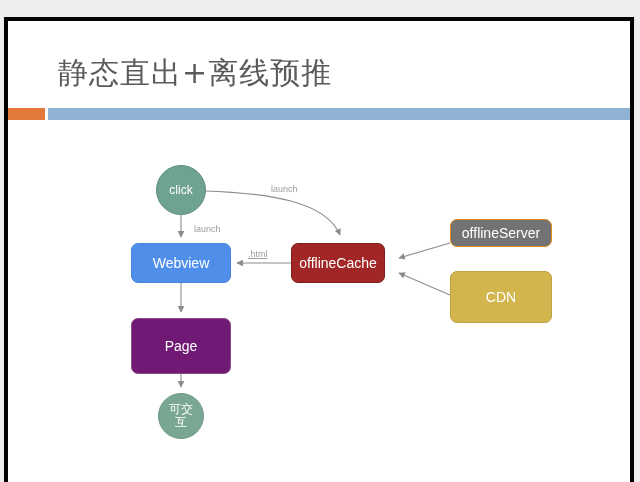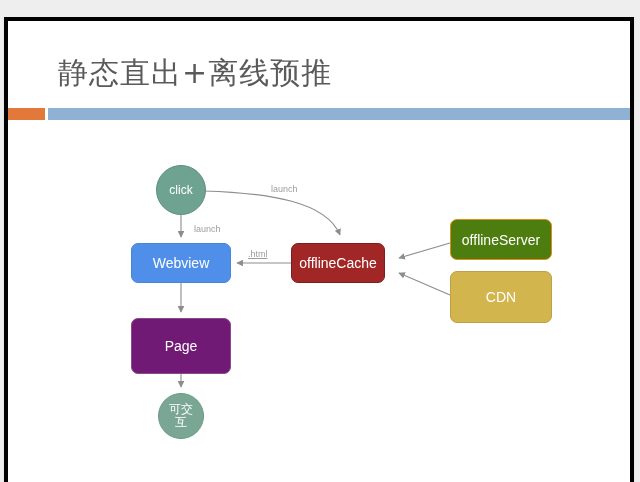--- a/index.html
+++ b/index.html
@@ -152,21 +152,21 @@
     </div>
 
     <div class="node node-circle" style="left:150px; top:372px; width:46px; height:46px; background:#7aa694; border-color:#6b9a86; padding:0 9px;justify-content:flex-end;">
       <span>可交互</span>
     </div>
 
     <div class="node node-box" style="left:283px; top:222px; width:94px; height:40px; background:#a12726; border-color:#7e1d1c;">
       <span>offlineCache</span>
     </div>
 
-    <div class="node node-box" style="left:442px; top:198px; width:102px; height:41px; background:#4d7c0f; border-color:#e08c18;">
+    <div class="node node-box" style="left:442px; top:198px; width:102px; height:28px; background:#737373; border-color:#e08c18;">
       <span>offlineServer</span>
     </div>
 
     <div class="node node-box" style="left:442px; top:250px; width:102px; height:52px; background:#d3b54e; border-color:#bda144;">
       <span>CDN</span>
     </div>
 
     <div class="edge-label" style="left:263px; top:163px;">launch</div>
     <div class="edge-label" style="left:186px; top:203px;">launch</div>
     <div class="edge-label" style="left:240px; top:228px;text-decoration:underline;">.html</div>

